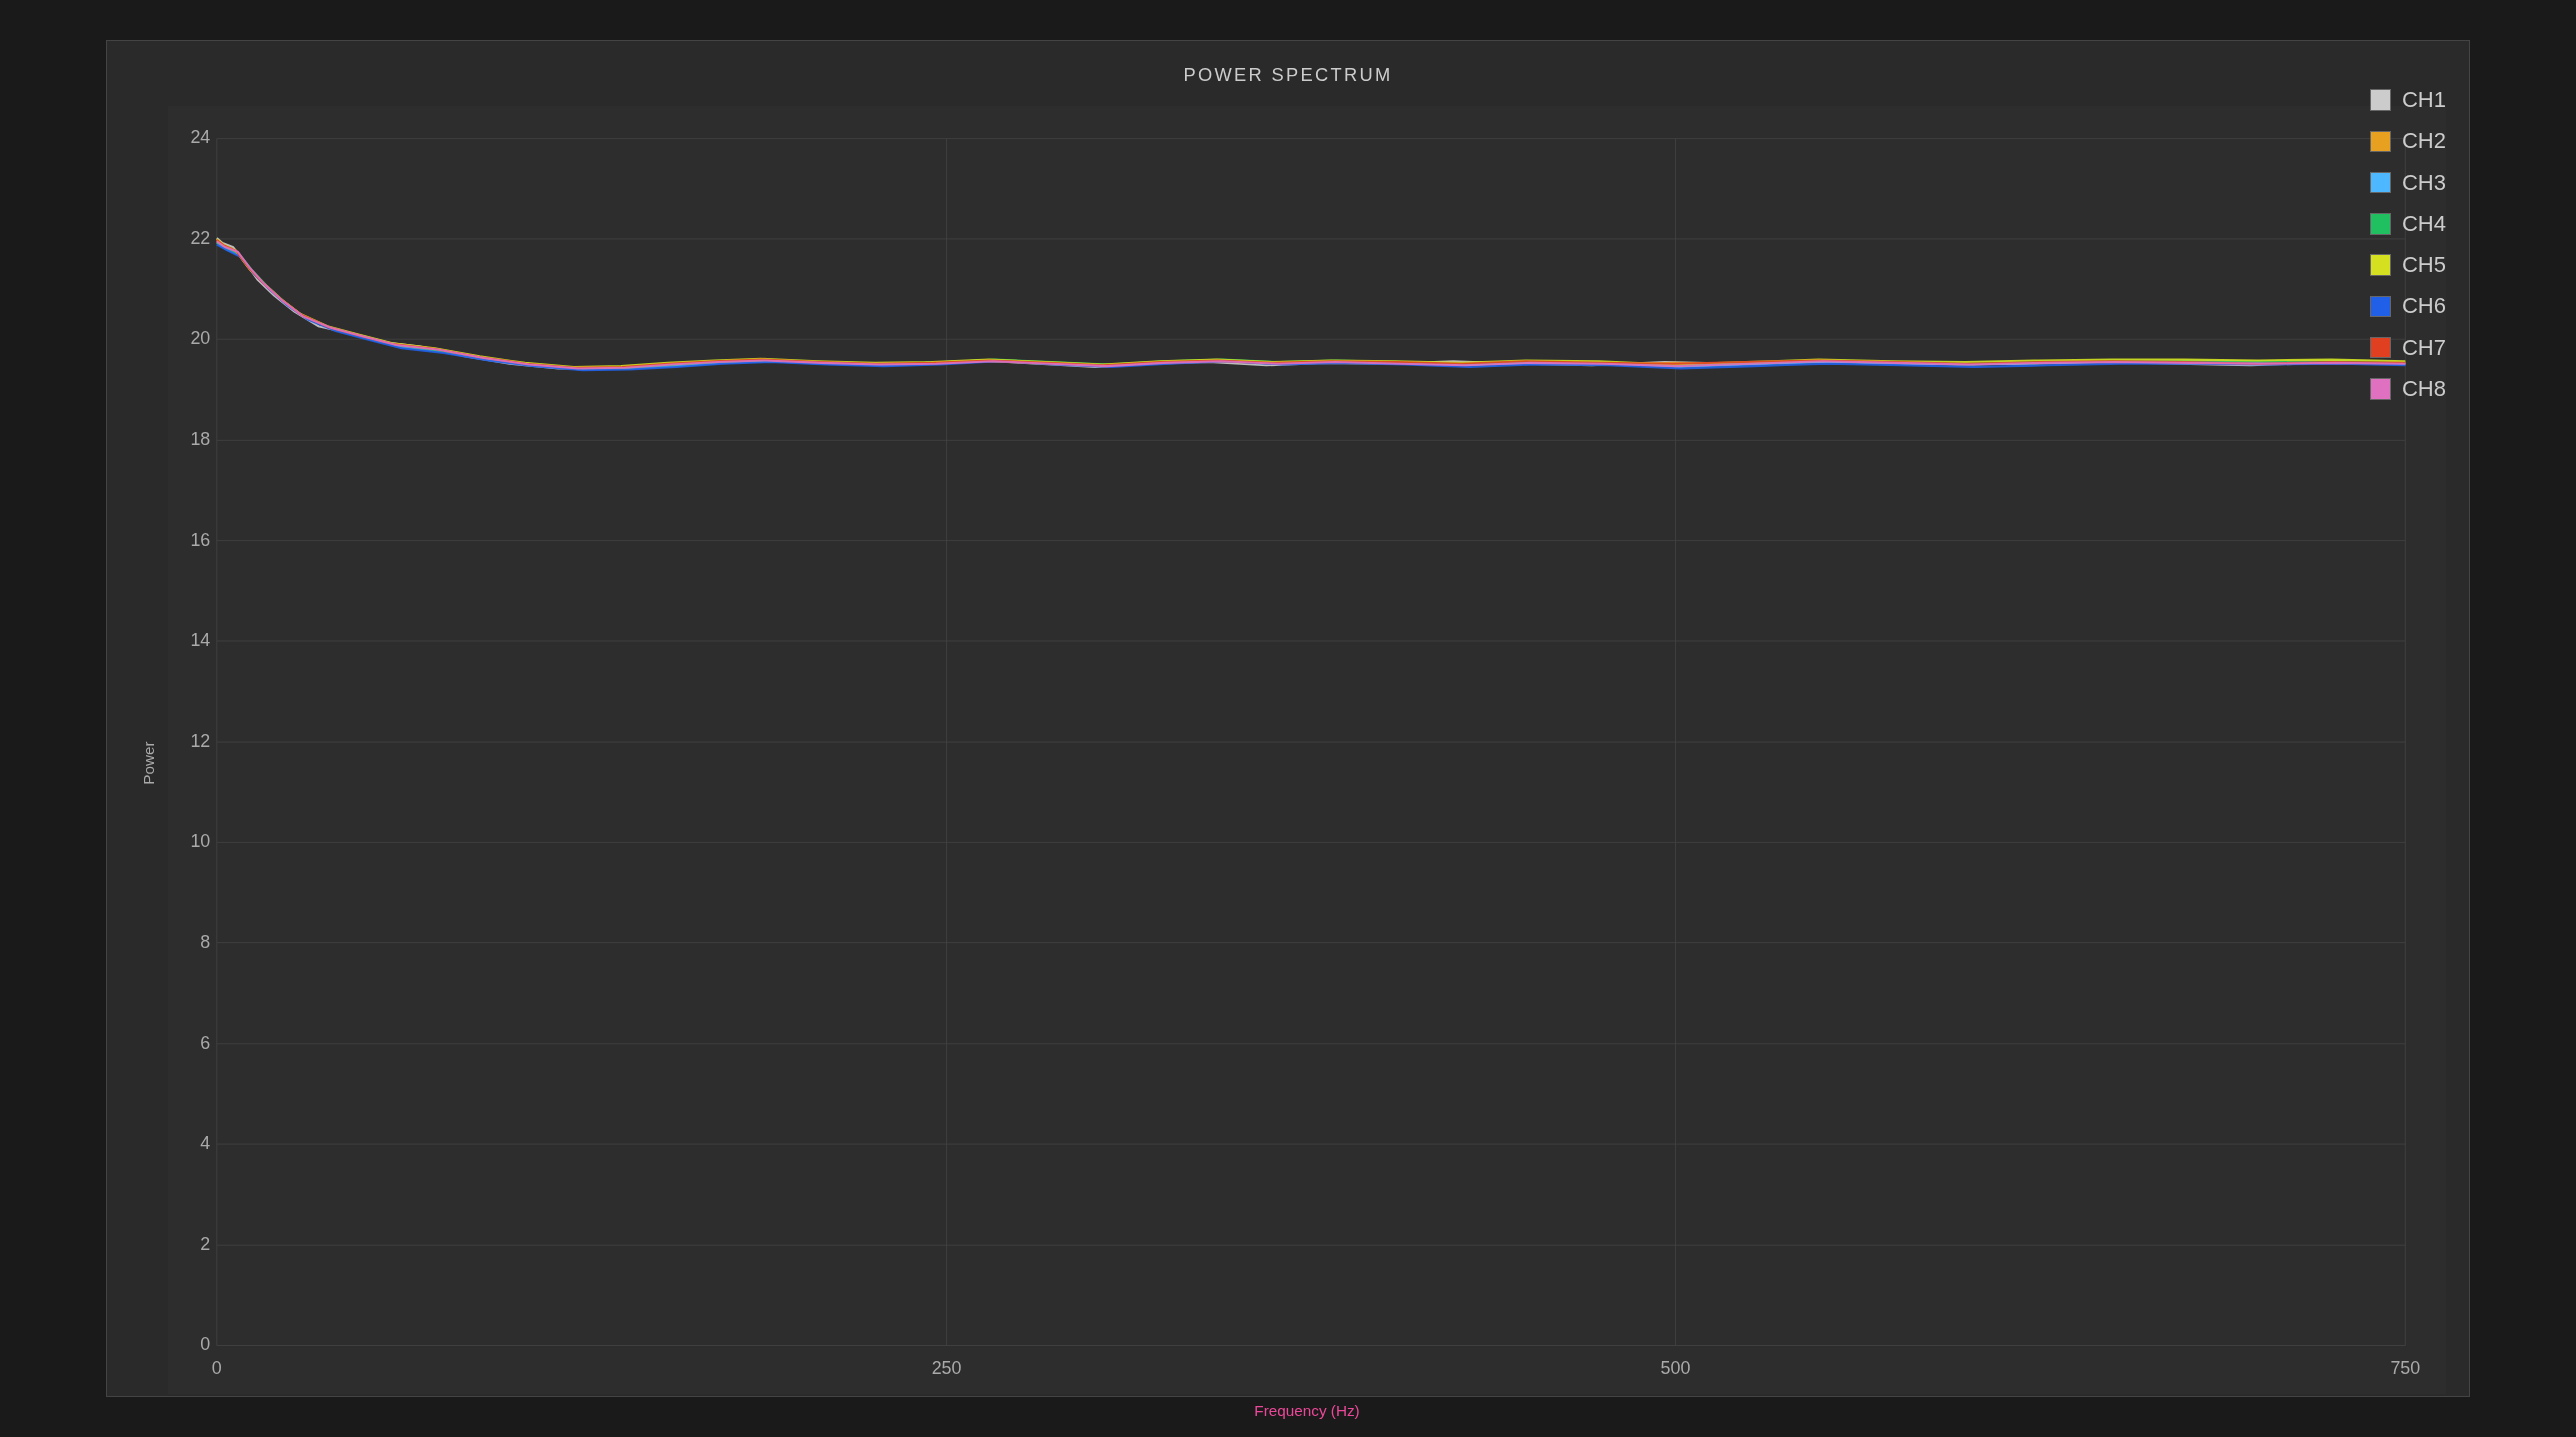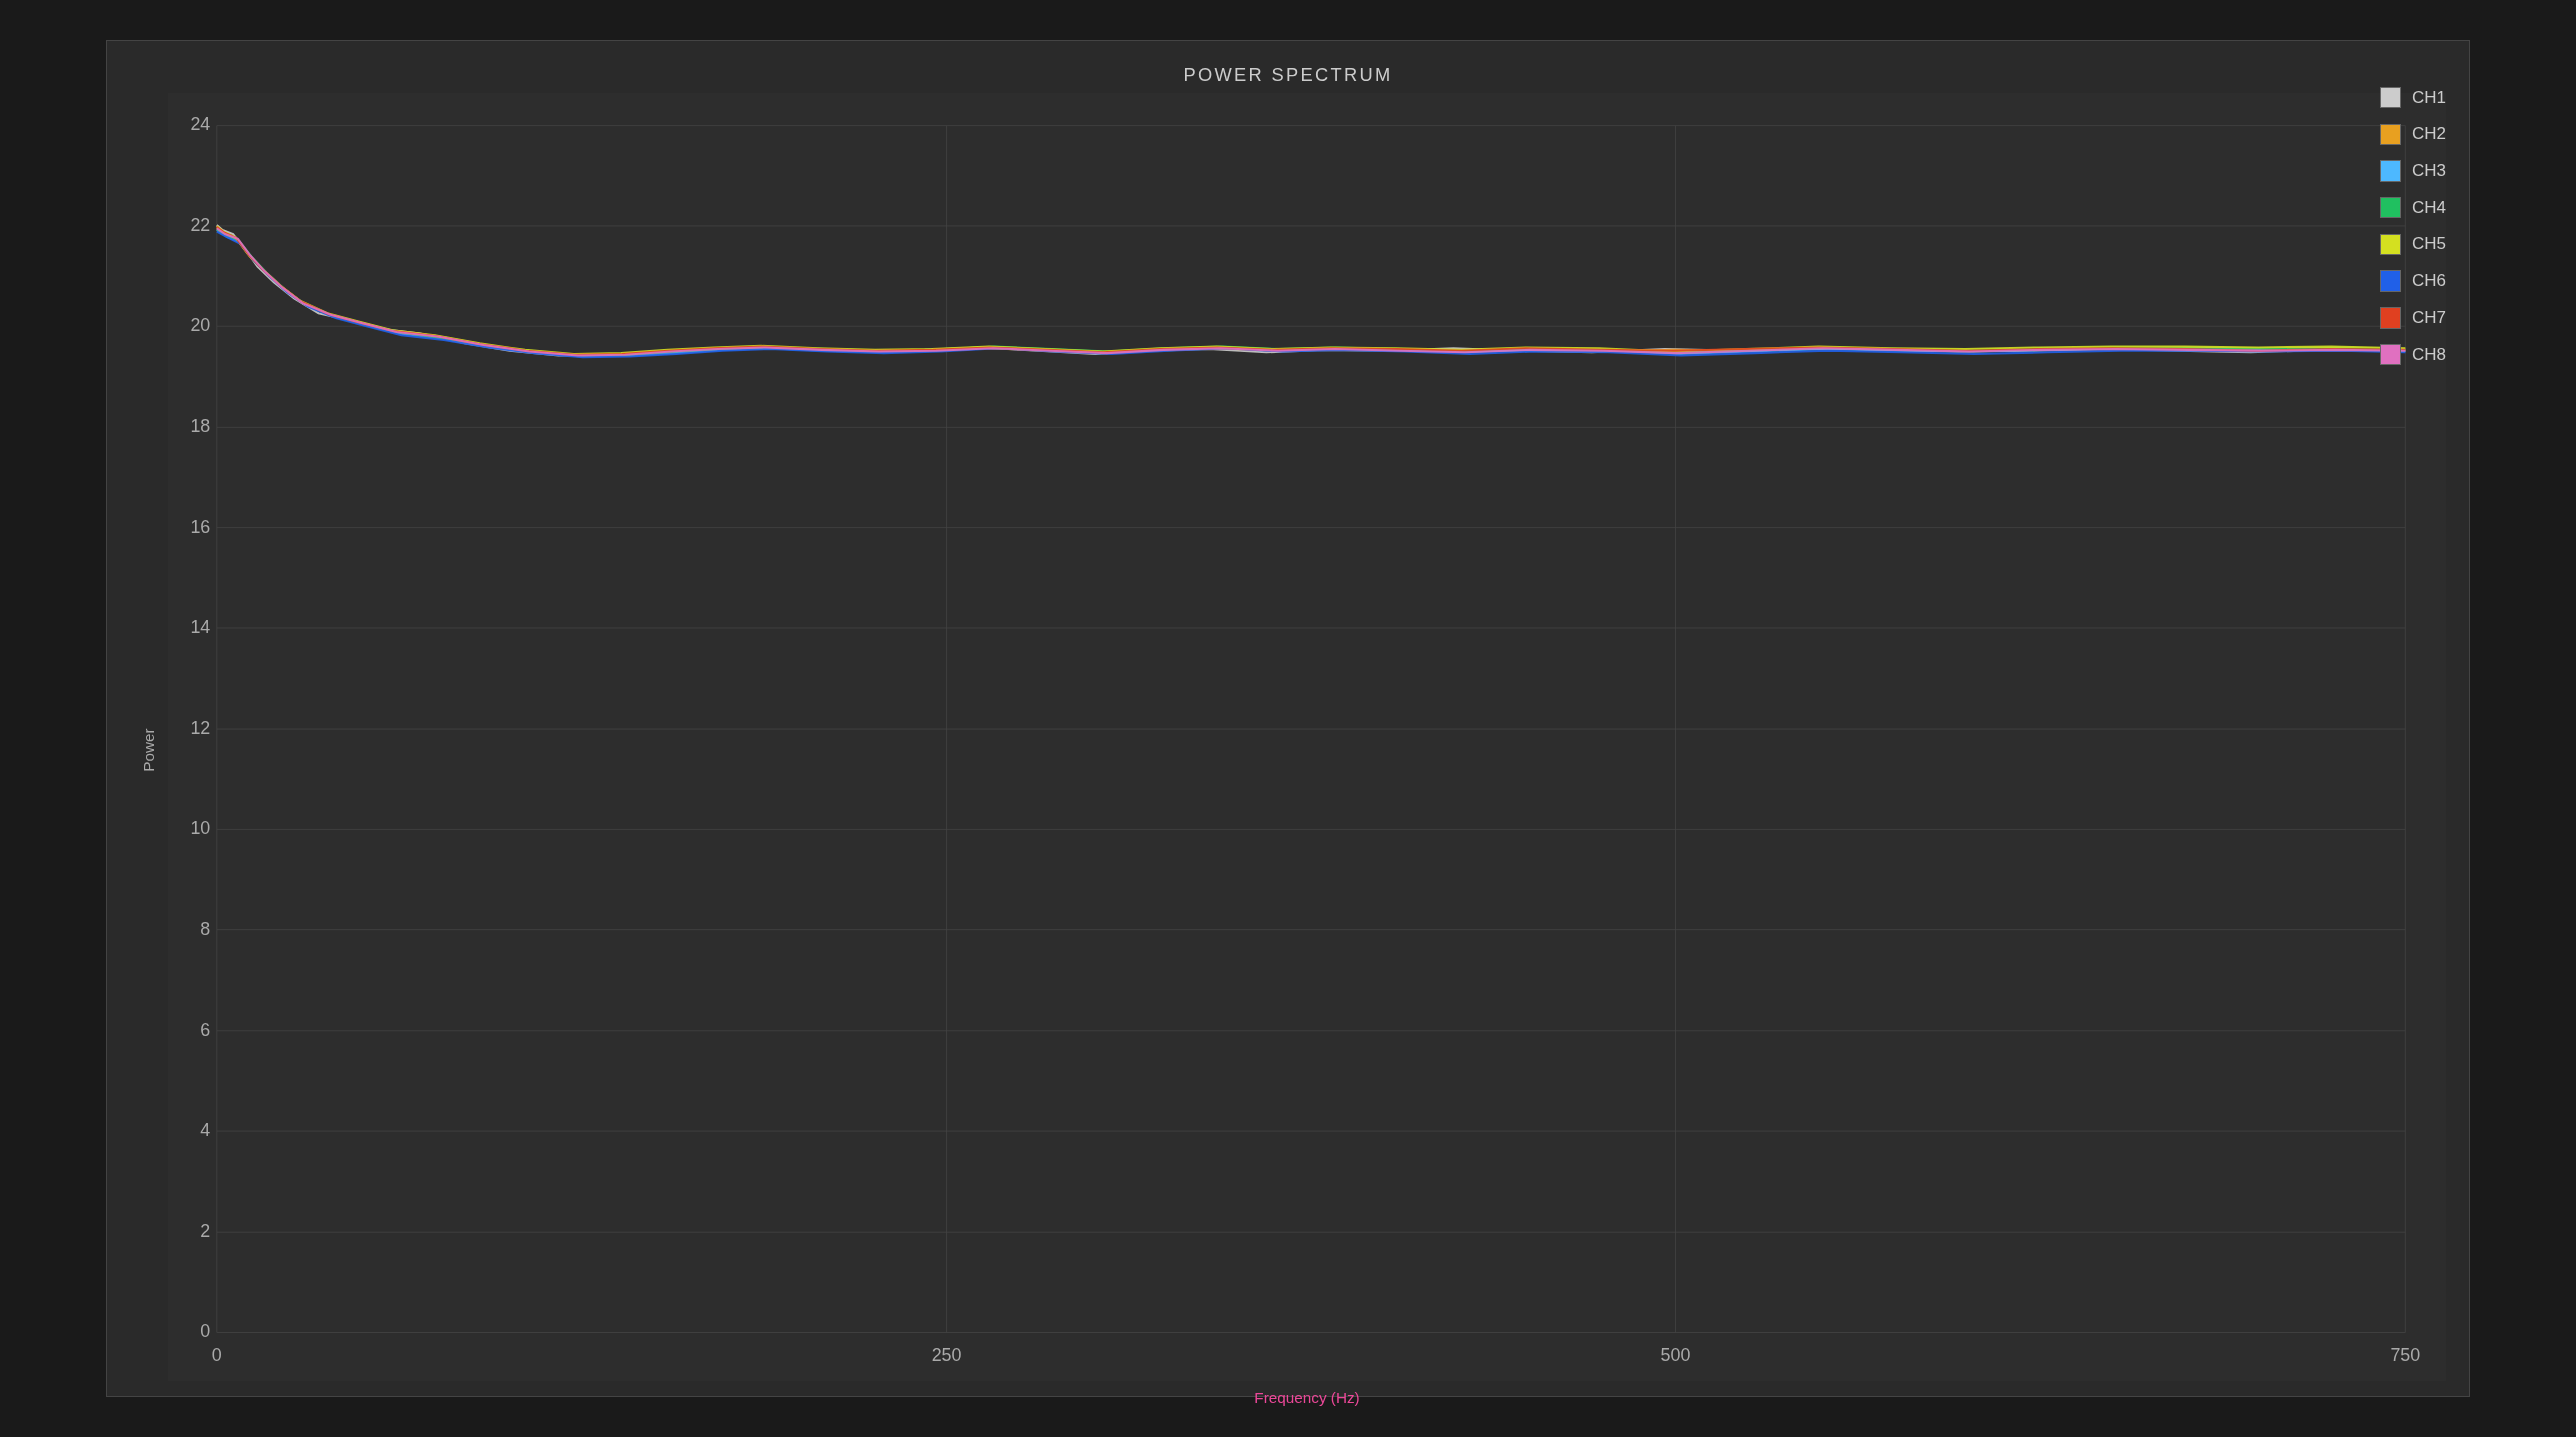--- a/index.html
+++ b/index.html
@@ -20,21 +20,21 @@
       position: relative;
       display: flex;
       flex-direction: column;
       align-items: center;
       padding: 23px 23px 46px 23px;
     }
     .chart-title {
       color: #cccccc;
       font-size: 18.3px;
       letter-spacing: 2.3px;
-      margin-bottom: 7px;
+      margin-bottom: 20px;
       text-align: center;
     }
     .chart-body {
       display: flex;
       flex: 1;
       width: 100%;
     }
     .y-axis-label-container {
       display: flex;
       align-items: center;
@@ -82,21 +82,21 @@
       align-items: center;
       gap: 10.7px;
     }
     .legend-color-box {
       width: 21.4px;
       height: 21.4px;
       border: 0.8px solid #666;
     }
     .legend-label {
       color: #cccccc;
-      font-size: 17px;
+      font-size: 22px;
     }
   </style>
 </head>
 <body>
 
 <div class="chart-container">
   <div class="chart-title">POWER SPECTRUM</div>
   <div class="chart-body">
     <div class="y-axis-label-container">
       <span class="y-axis-label">Power</span>

